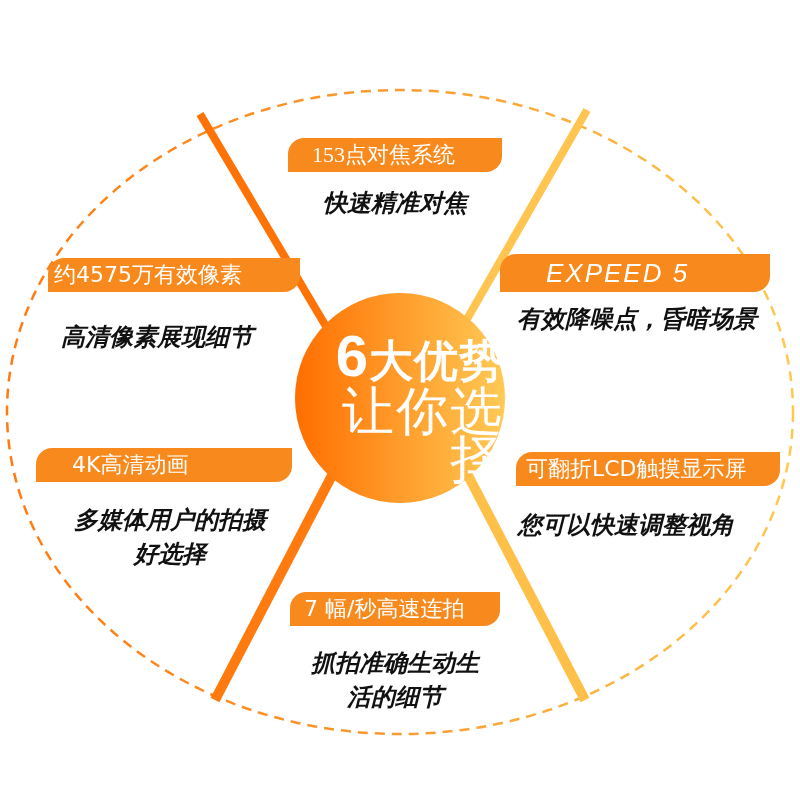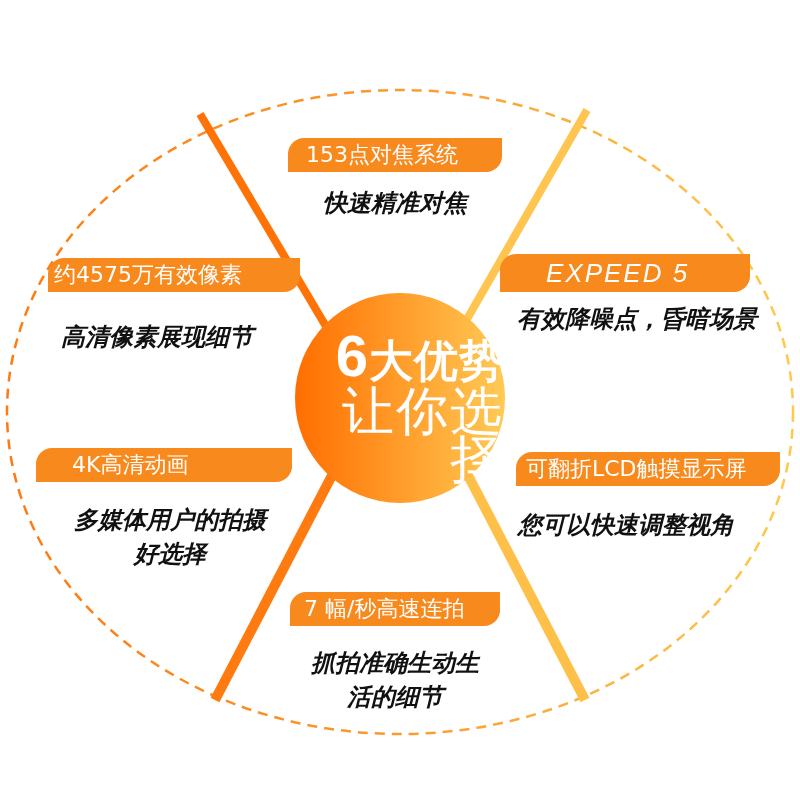--- a/index.html
+++ b/index.html
@@ -51,28 +51,28 @@
   <circle cx="400" cy="398" r="105" fill="url(#centerGrad)"></circle>
 </svg>
 
 <div class="center-text">
   <div class="center-line1">
     <span class="num">6</span><span>大优势</span>
   </div>
   <div class="center-line2">让你选择</div>
 </div>
 
-<div class="pill" style="left:288px;top:138px;width:214px;padding-left:18px;">
+<div class="pill" style="left:288px;top:138px;width:214px;padding-left:24px;font-family:Liberation Serif, serif;">
   <span>153点对焦系统</span>
 </div>
 <div class="desc" style="left:280px;top:186px;width:230px;">
   <div>快速精准对焦</div>
 </div>
 
-<div class="pill" style="left:500px;top:254px;width:250px;height:38px;line-height:38px;padding-left:46px;">
+<div class="pill" style="left:500px;top:254px;width:270px;height:38px;line-height:38px;padding-left:46px;">
   <span class="expeed">EXPEED 5</span>
 </div>
 <div class="desc" style="left:490px;top:302px;width:294px;">
   <div>有效降噪点，昏暗场景</div>
 </div>
 
 <div class="pill" style="left:48px;top:258px;width:252px;padding-left:6px;">
   <span>约4575万有效像素</span>
 </div>
 <div class="desc" style="left:22px;top:320px;width:270px;">

